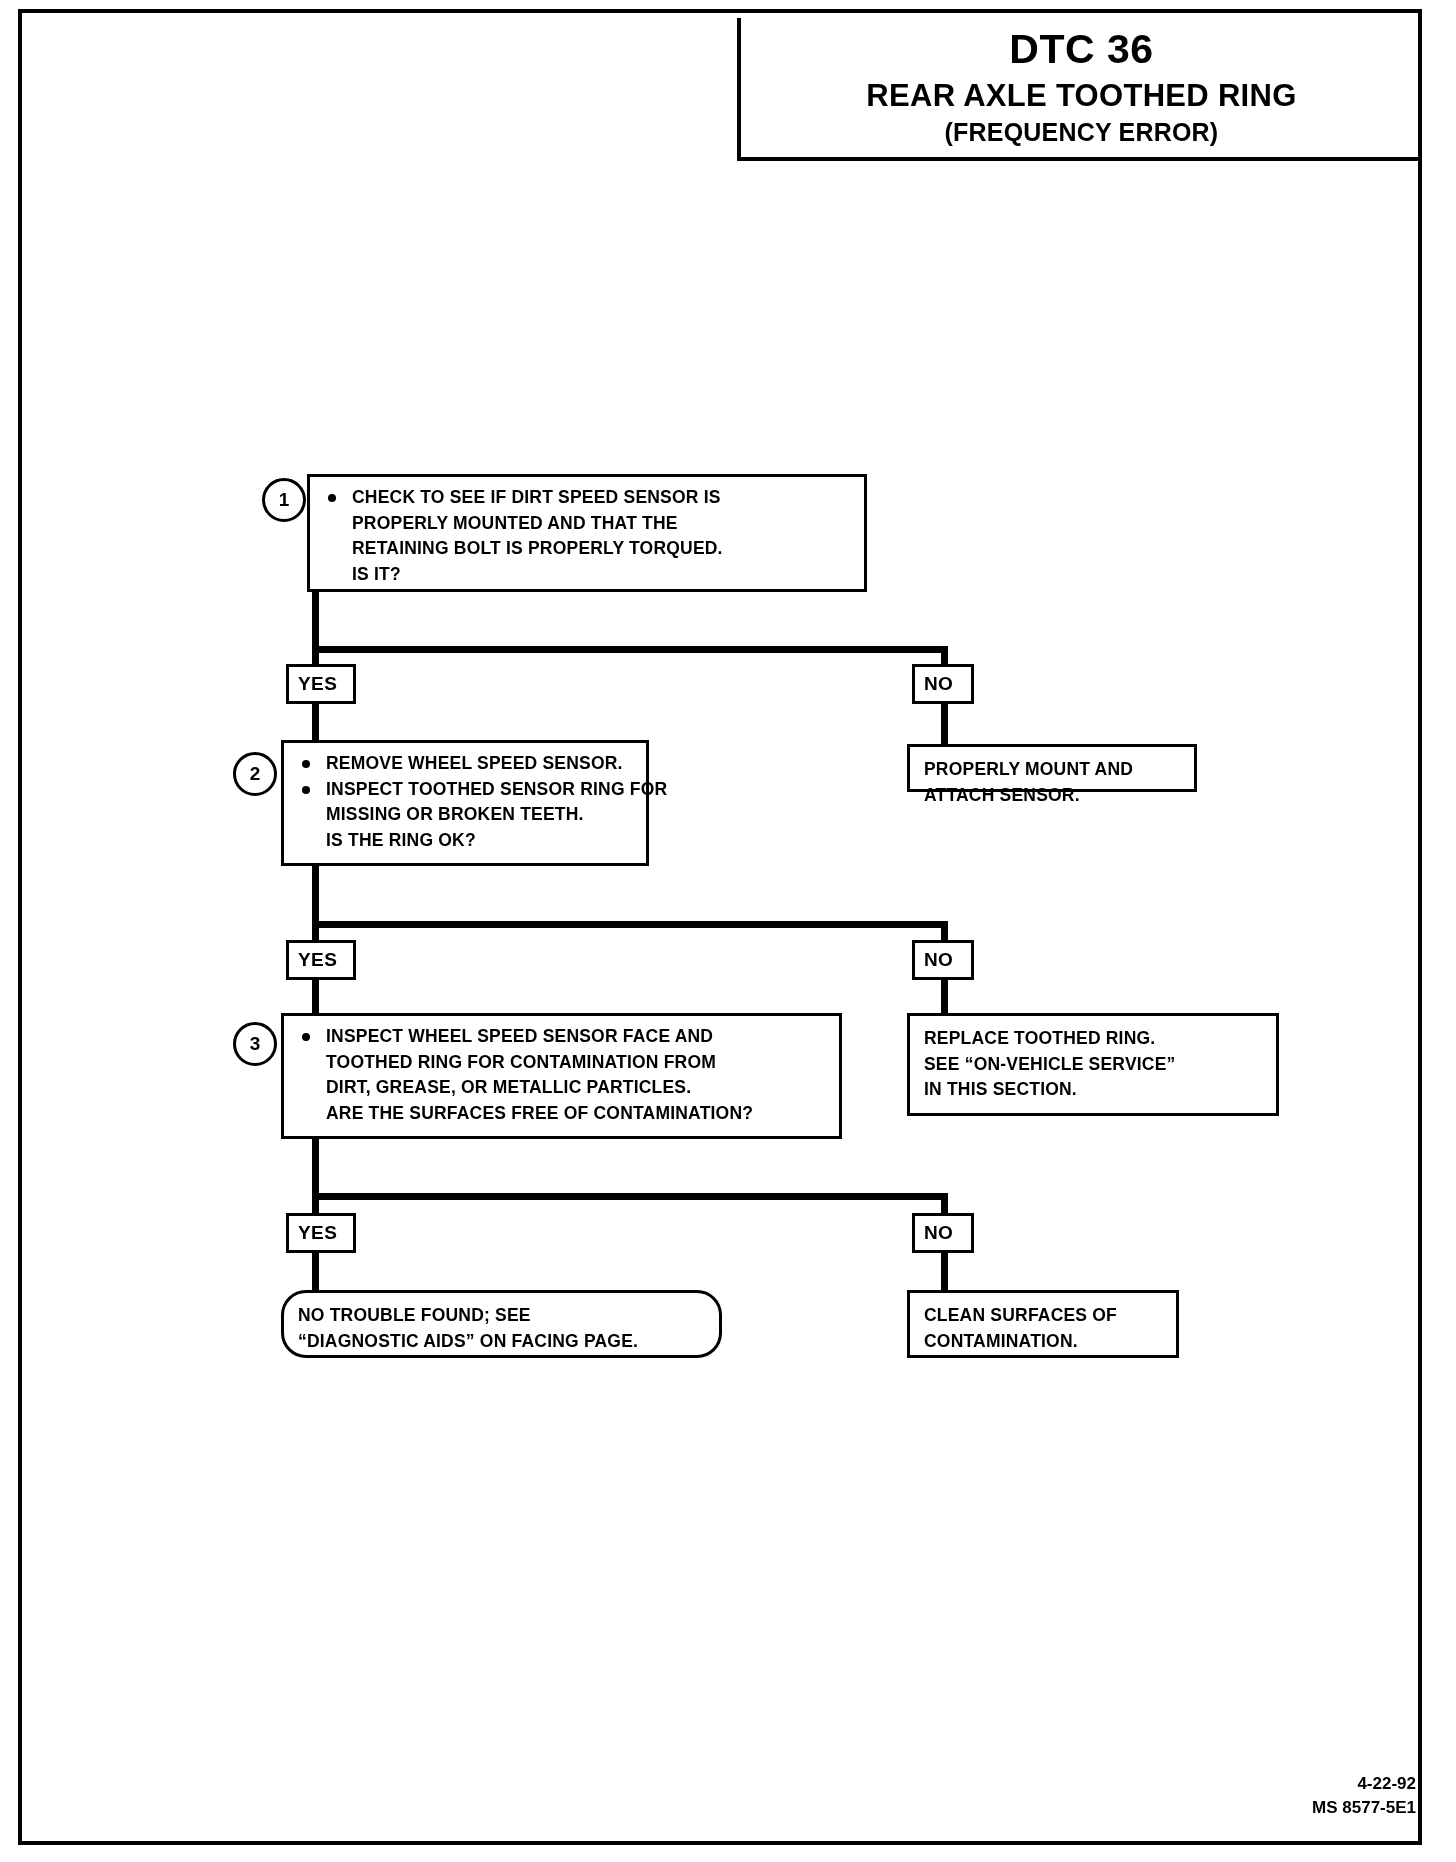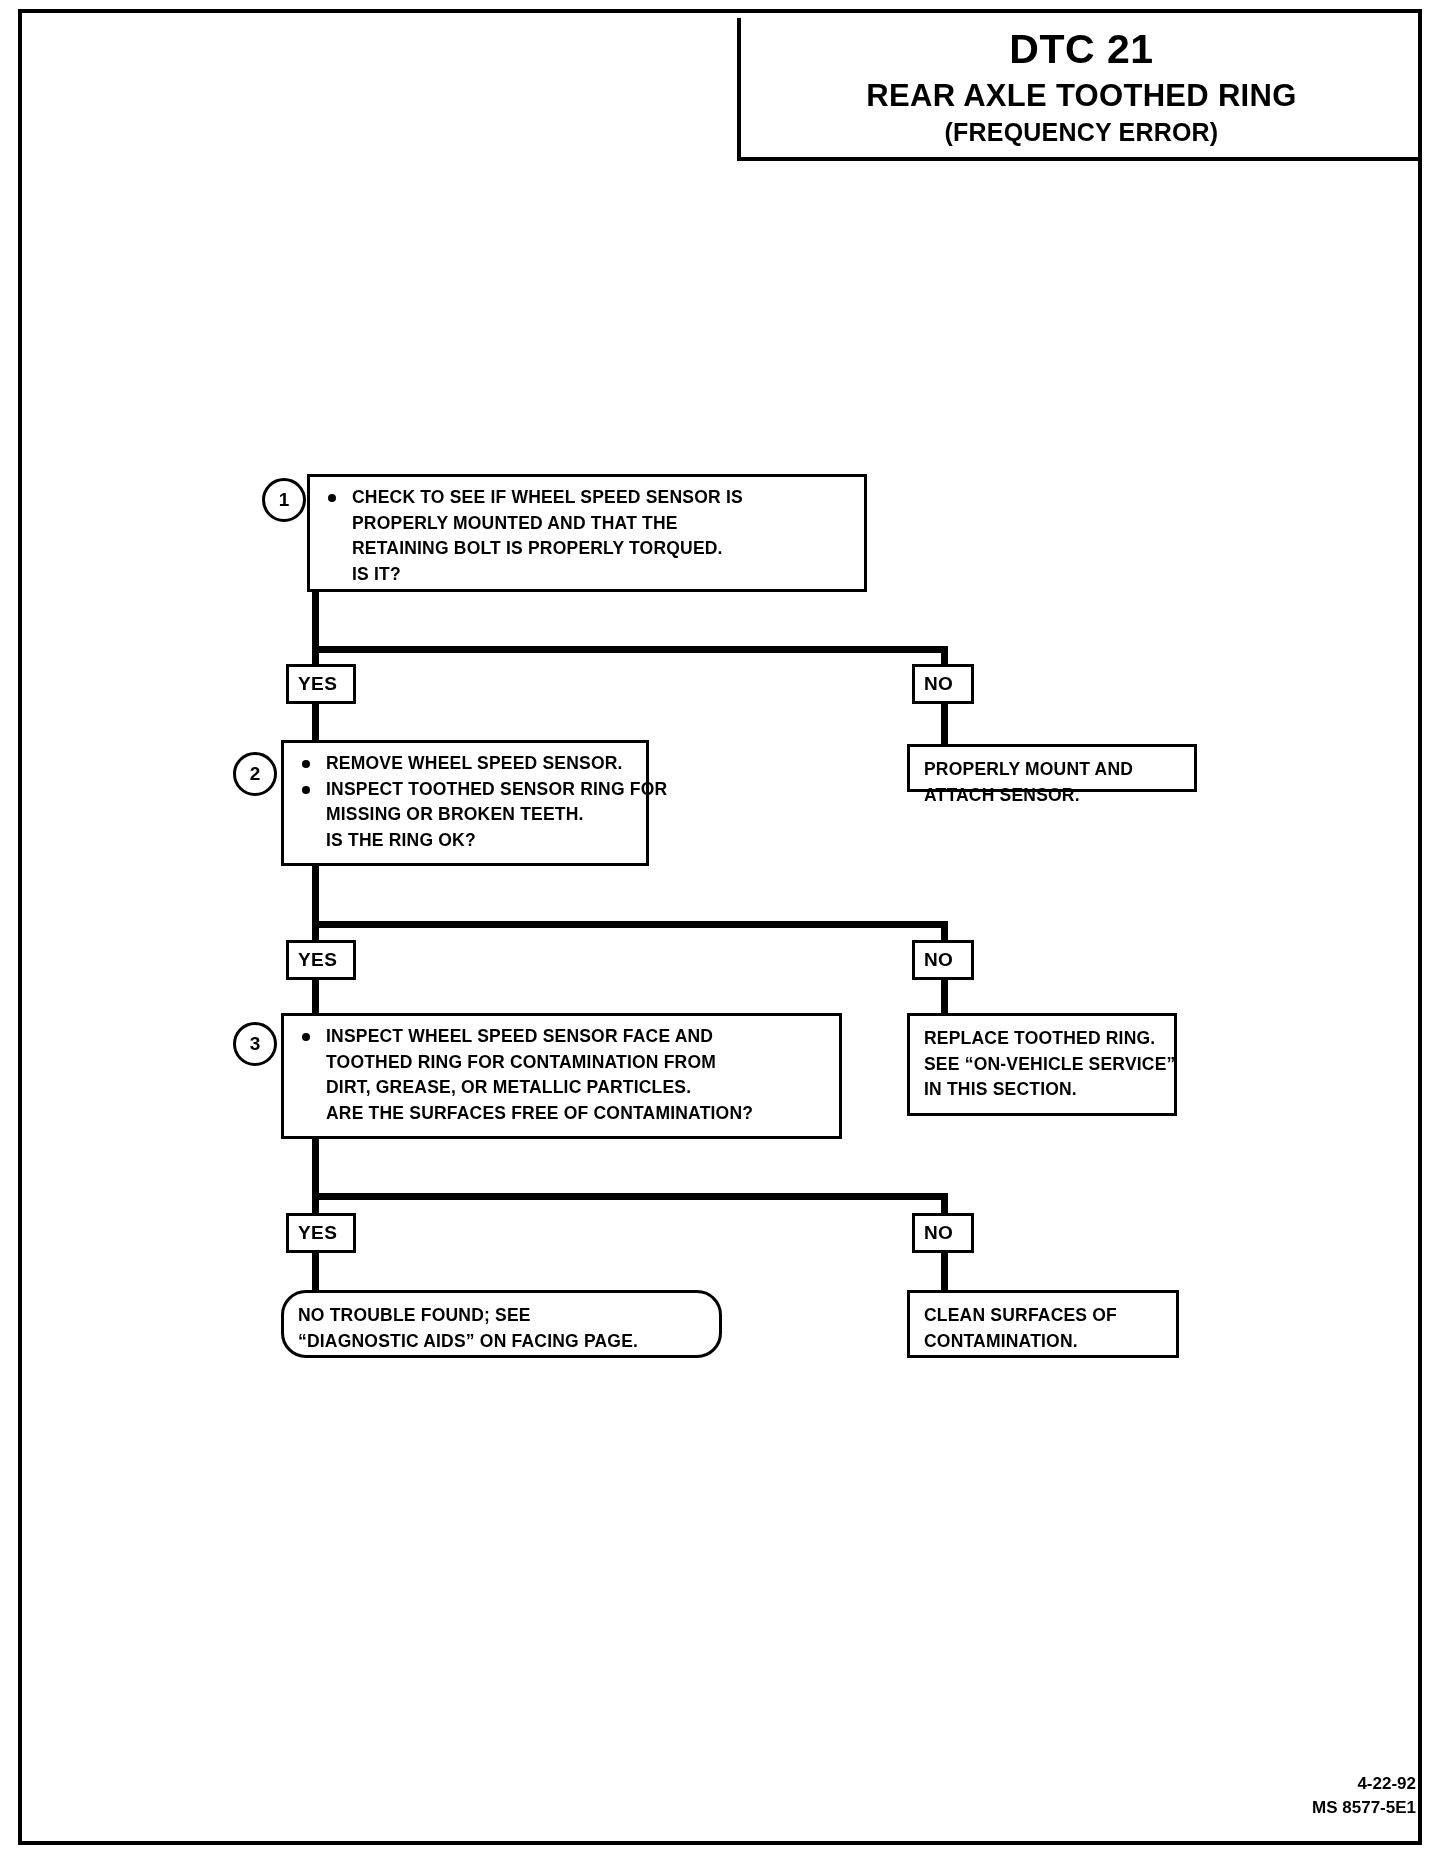--- a/index.html
+++ b/index.html
@@ -162,29 +162,29 @@
   }
 </style>
 </head>
 <body>
 
 <div id="page">
 
   <div class="page-frame"></div>
 
   <div class="title-block">
-    <div class="title-dtc">DTC 21</div>
+    <div class="title-dtc">DTC 36</div>
     <div class="title-main">REAR AXLE TOOTHED RING</div>
     <div class="title-sub">(FREQUENCY ERROR)</div>
   </div>
 
   <div class="step-circle" style="left:262px; top:478px;">1</div>
   <div class="fbox" style="left:307px; top:474px; width:560px; height:118px; padding-top:8px;">
     <div class="lines">
-      <div class="bullet-row"><span class="dot"></span><span>CHECK TO SEE IF WHEEL SPEED SENSOR IS</span></div>
+      <div class="bullet-row"><span class="dot"></span><span>CHECK TO SEE IF DIRT SPEED SENSOR IS</span></div>
       <div class="cont-row">PROPERLY MOUNTED AND THAT THE</div>
       <div class="cont-row">RETAINING BOLT IS PROPERLY TORQUED.</div>
       <div class="cont-row">IS IT?</div>
     </div>
   </div>
 
   <div class="vline" style="left:312px; top:590px; height:80px;"></div>
   <div class="hline" style="left:312px; top:646px; width:636px;"></div>
   <div class="vline" style="left:941px; top:646px; height:32px;"></div>
 
@@ -214,21 +214,21 @@
   <div class="vline" style="left:312px; top:864px; height:80px;"></div>
   <div class="hline" style="left:312px; top:921px; width:636px;"></div>
   <div class="vline" style="left:941px; top:921px; height:28px;"></div>
 
   <div class="tag" style="left:286px; top:940px; width:70px; height:40px;">YES</div>
   <div class="tag" style="left:912px; top:940px; width:62px; height:40px;">NO</div>
 
   <div class="vline" style="left:312px; top:978px; height:36px;"></div>
   <div class="vline" style="left:941px; top:978px; height:36px;"></div>
 
-  <div class="fbox" style="left:907px; top:1013px; width:270px; height:103px; padding-top:10px;">
+  <div class="fbox" style="left:907px; top:1013px; width:372px; height:103px; padding-top:10px;">
     <div class="lines">
       <div class="plain-row">REPLACE TOOTHED RING.</div>
       <div class="plain-row">SEE “ON-VEHICLE SERVICE”</div>
       <div class="plain-row">IN THIS SECTION.</div>
     </div>
   </div>
 
   <div class="step-circle" style="left:233px; top:1022px;">3</div>
   <div class="fbox" style="left:281px; top:1013px; width:561px; height:126px; padding-top:8px;">
     <div class="lines">

